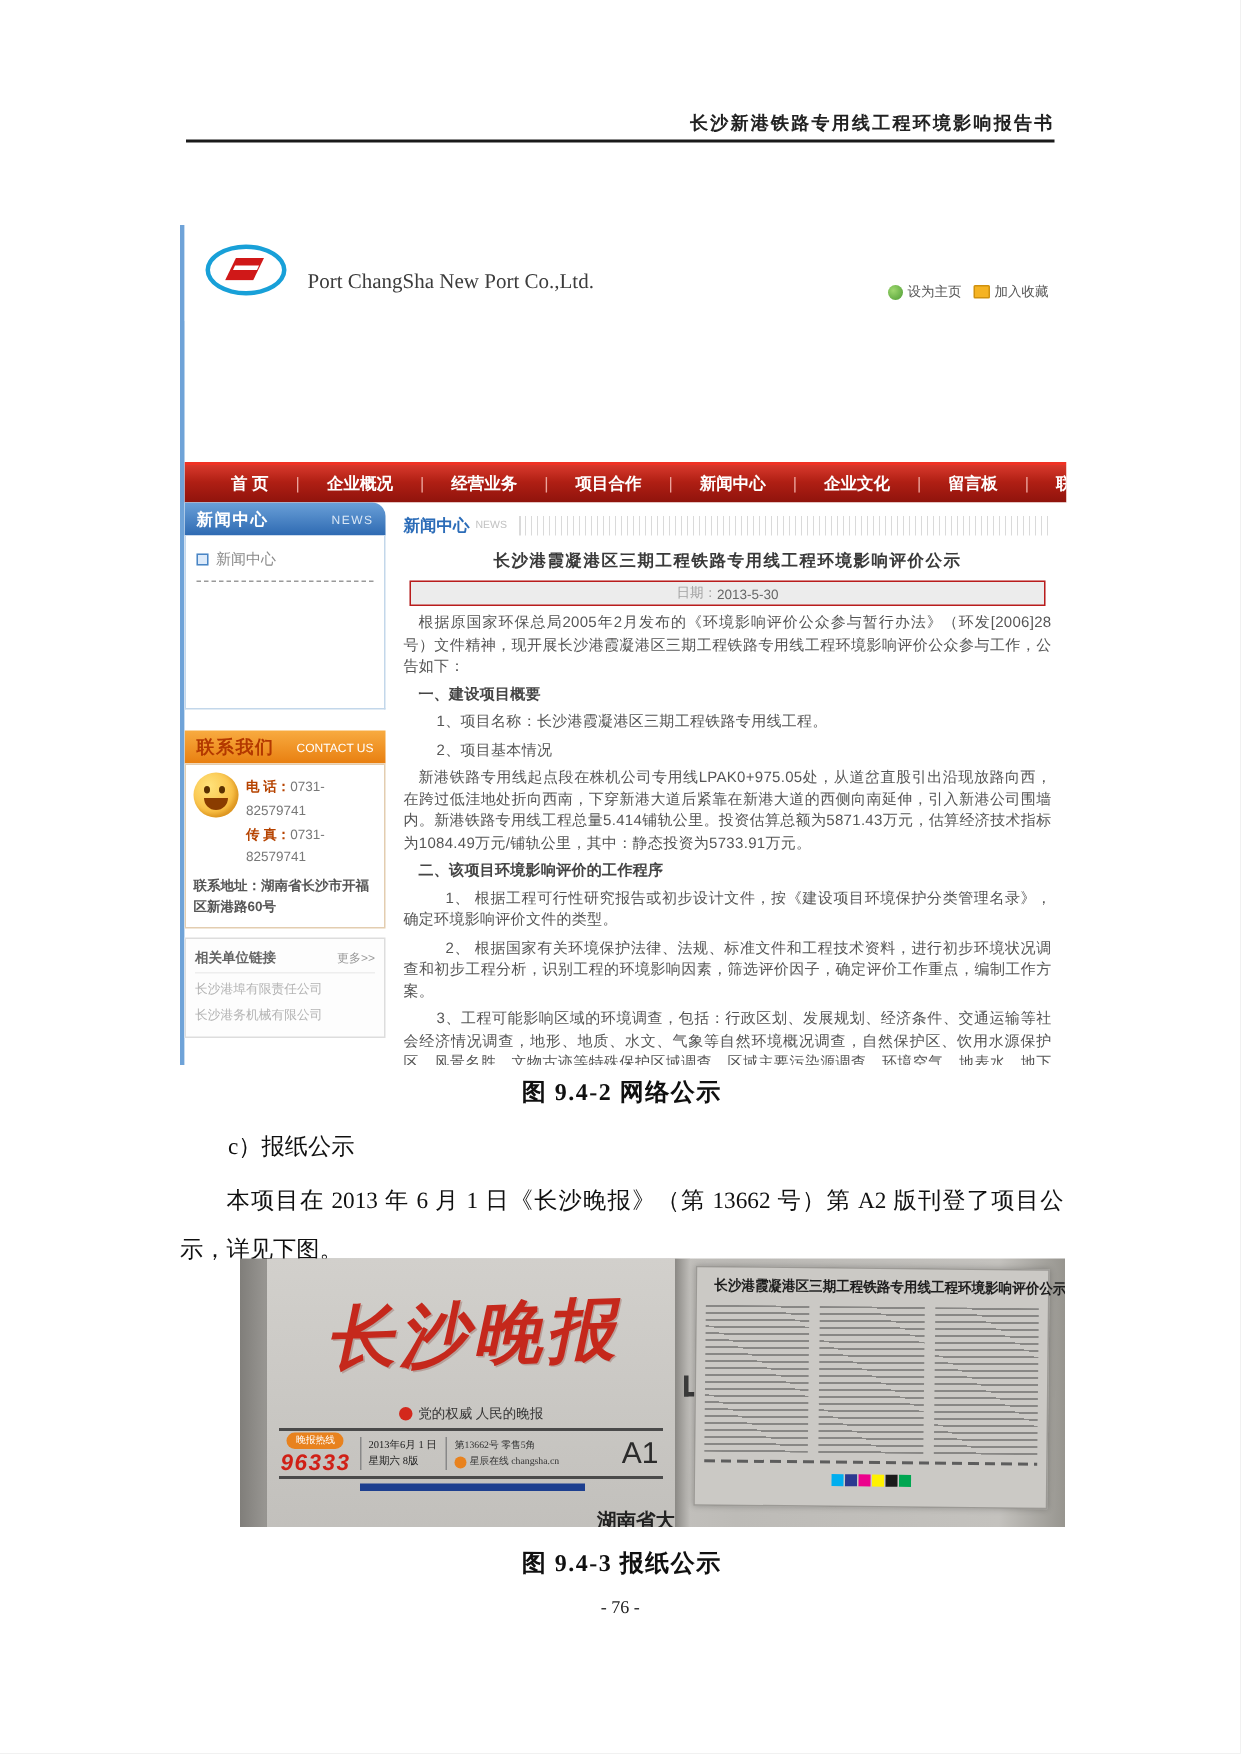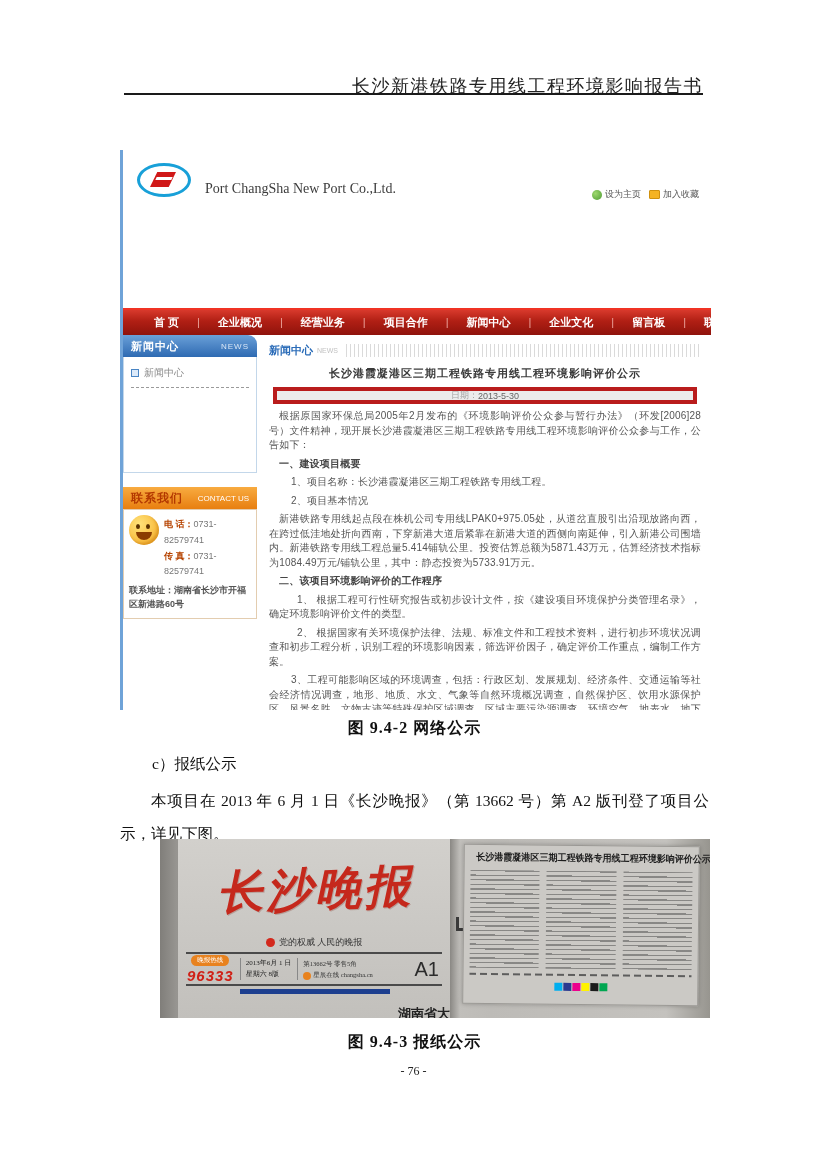--- a/index.html
+++ b/index.html
@@ -3,21 +3,21 @@
 <meta charset="utf-8">
 <style>
   * { margin:0; padding:0; box-sizing:border-box; }
   html,body { background:#e8e8e8; }
   #page {
     position:relative; width:827px; height:1169px; margin:0 auto;
     background:#ffffff; overflow:hidden;
     font-family:"Liberation Serif","DejaVu Serif",serif; color:#111;
   }
   
-  .doc-header-title { position:absolute; top:74px; right:124px; font-size:18px; color:#222; letter-spacing:1.5px; }
+  .doc-header-title { position:absolute; top:74px; right:124px; font-size:12px; color:#222; letter-spacing:1.5px;font-weight:bold; }
   .doc-header-rule  { position:absolute; top:93px; left:124px; width:579px; height:2px; background:#1a1a1a; }
   .fig-caption { position:absolute; left:120px; width:589px; text-align:center; font-size:16px; font-weight:bold; color:#101010; letter-spacing:1px; }
   .fig1 { top:718px; } .fig2 { top:1032px; }
   .section-c { position:absolute; top:754px; left:152px; font-size:15.5px; color:#101010; }
   .body-par { position:absolute; top:784px; left:120px; width:589px; font-size:15.5px; color:#101010; line-height:2.15; text-indent:2em; text-align:justify; }
   .page-num { position:absolute; top:1064px; left:0; right:0; text-align:center; font-size:12px; color:#222; }
 
   
   .site {
     position:absolute; left:120px; top:150px; width:591px; height:560px;
@@ -90,21 +90,21 @@
   .links-more { font-size:8px; color:#999; cursor:pointer; }
   .link-item { font-size:8.5px; color:#b3b3b3; margin-top:5px; white-space:nowrap; overflow:hidden; cursor:pointer; }
 
   .article { flex:1; padding:5px 10px 0 12px; overflow:hidden; }
   .crumb-row { display:flex; align-items:center; height:20px; }
   .crumb { color:#2b6cb8; font-weight:bold; font-size:11px; cursor:pointer; }
   .crumb-en { color:#c2c2c2; font-size:7px; margin-left:4px; }
   .crumb-stripes { flex:1; height:13px; margin-left:8px;
     background:repeating-linear-gradient(90deg,#dadada 0 1px, transparent 1px 4px); }
   .art-title { text-align:center; font-size:11px; font-weight:bold; color:#3a3a3a; margin-top:6px; letter-spacing:1px; }
-  .date-bar { margin:6px 4px 5px; background:#ececec; border:4px solid #b91c1c; height:17px;
+  .date-bar { margin:6px 4px 5px; background:#ececec; border:1px solid #b91c1c; height:17px;
     display:flex; align-items:center; justify-content:center; font-size:9px; }
   .date-label { color:#a3a3a3; } .date-val { color:#666; }
   .art-body { font-size:10px; color:#555; line-height:1.45; letter-spacing:.2px; text-align:justify; }
   .art-body p { margin:4px 0; }
   .hd { font-weight:bold; color:#454545; }
   .ind1 { text-indent:1em; } .ind2 { text-indent:2.2em; } .ind3 { text-indent:2.8em; }
 
   
   .newspaper { position:absolute; left:160px; top:839px; width:550px; height:179px; overflow:hidden;
     background:linear-gradient(90deg,#807e7a 0%,#b5b3af 7%,#c7c5c1 45%,#bdbbb7 60%,#c4c2be 92%,#97958f 100%); }
@@ -213,20 +213,28 @@
               <span class="mouth"></span>
             </div>
             <div class="c-lines">
               <div><span class="c-label">电 话：</span><span class="c-val">0731-82579741</span></div>
               <div><span class="c-label">传 真：</span><span class="c-val">0731-82579741</span></div>
             </div>
           </div>
           <div class="c-address">联系地址：湖南省长沙市开福区新港路60号</div>
         </div>
 
+        <div class="links-box">
+          <div class="links-head">
+            <span class="links-title">相关单位链接</span>
+            <span class="links-more">更多&gt;&gt;</span>
+          </div>
+          <div class="link-item">长沙港埠有限责任公司</div>
+          <div class="link-item">长沙港务机械有限公司</div>
+        </div>
       </div>
 
       <div class="article">
         <div class="crumb-row">
           <span class="crumb">新闻中心</span>
           <span class="crumb-en">NEWS</span>
           <span class="crumb-stripes"></span>
         </div>
         <div class="art-title">长沙港霞凝港区三期工程铁路专用线工程环境影响评价公示</div>
         <div class="date-bar">

